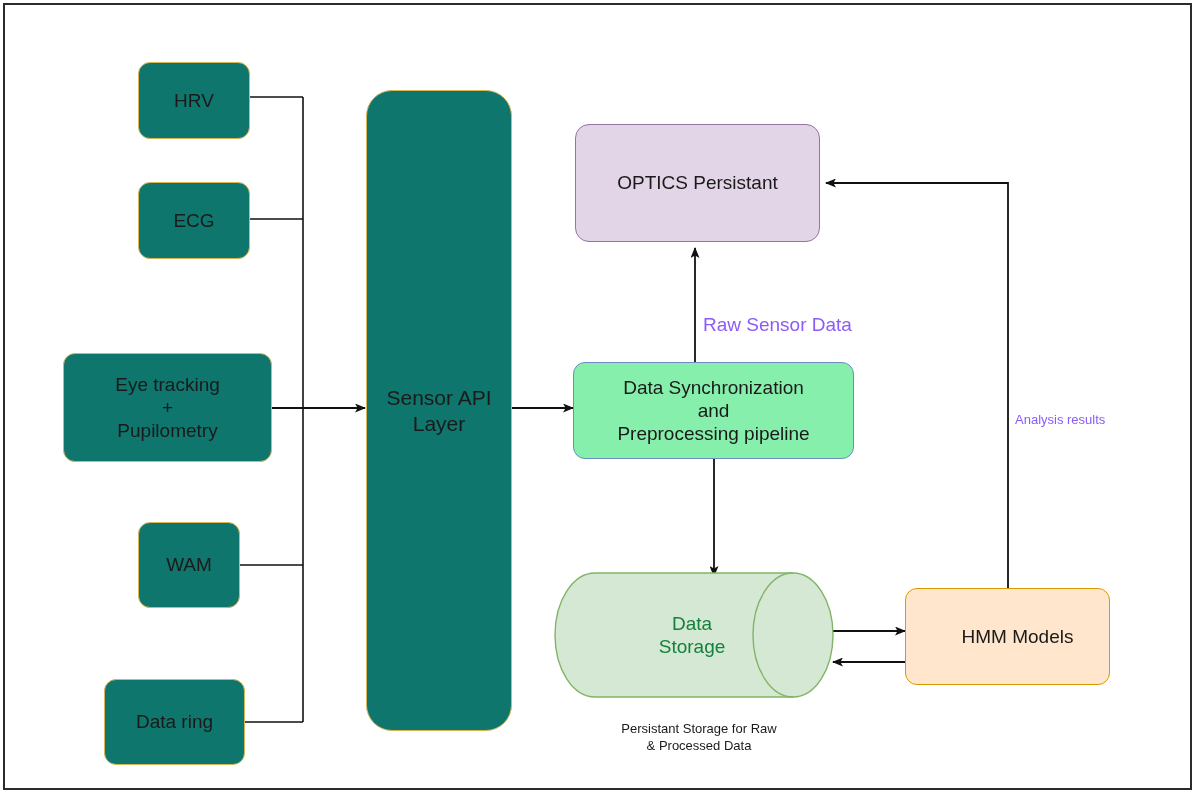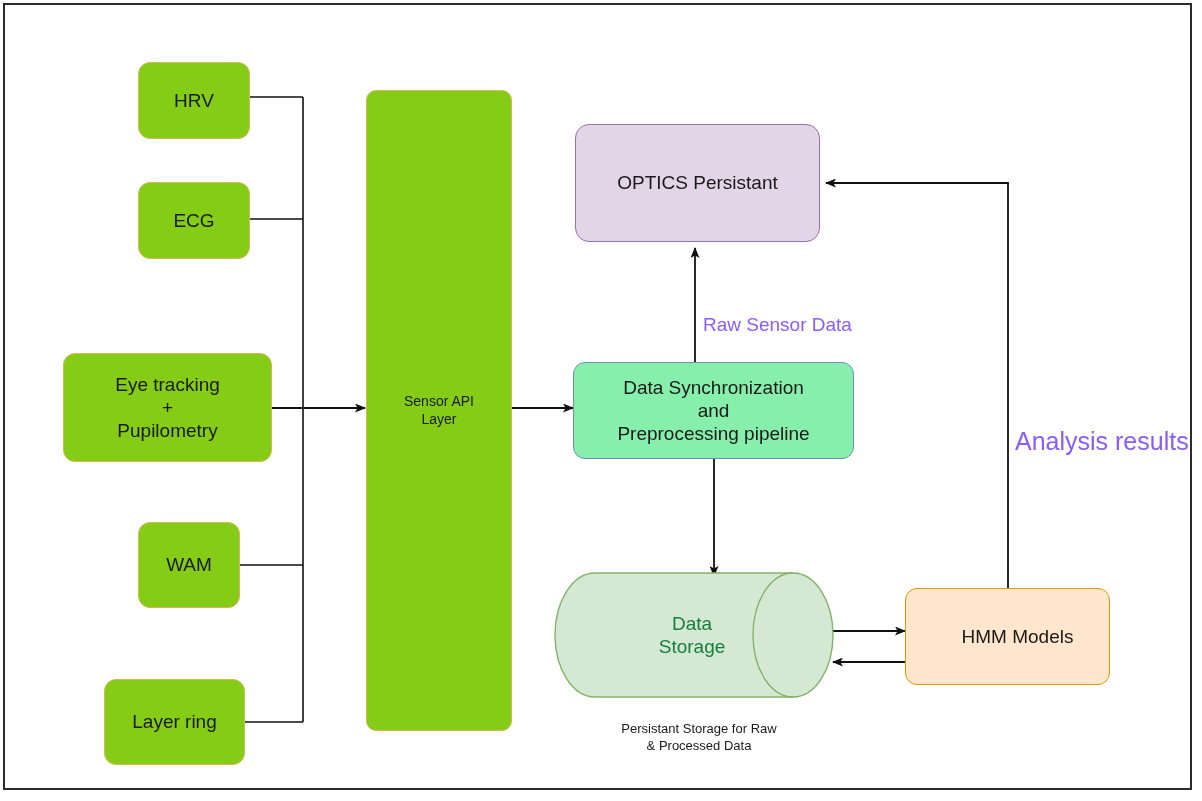--- a/index.html
+++ b/index.html
@@ -43,21 +43,21 @@
     box-sizing: border-box;
     display: flex;
     align-items: center;
     justify-content: center;
     text-align: center;
     color: #1a1a1a;
     line-height: 1.22;
     white-space: pre-line;
   }
   .node-yellow {
-    background: #84cc16;
+    background: #0f766e;
     border: 1px solid #d6b656;
     border-radius: 12px;
   }
   .node-purple {
     background: #e1d5e7;
     border: 1px solid #9673a6;
     border-radius: 14px;
   }
   .node-blue {
     background: #86efac;
@@ -177,24 +177,24 @@
     <span class="node-label">Eye tracking
 +
 Pupilometry</span>
   </div>
 
   <div class="node node-yellow" style="left:138px; top:522px; width:102px; height:86px; font-size:19px;">
     <span class="node-label">WAM</span>
   </div>
 
   <div class="node node-yellow" style="left:104px; top:679px; width:141px; height:86px; font-size:19px;">
-    <span class="node-label">Layer ring</span>
-  </div>
-
-  <div class="node node-yellow" style="left:366px; top:90px; width:146px; height:641px; border-radius:10px; font-size:14px;">
+    <span class="node-label">Data ring</span>
+  </div>
+
+  <div class="node node-yellow" style="left:366px; top:90px; width:146px; height:641px; border-radius:26px; font-size:21px;">
     <span class="node-label">Sensor API
 Layer</span>
   </div>
 
   <div class="node node-purple" style="left:575px; top:124px; width:245px; height:118px; font-size:19px;">
     <span class="node-label">OPTICS Persistant</span>
   </div>
 
   <div class="node node-blue" style="left:573px; top:362px; width:281px; height:97px; font-size:19px;">
     <span class="node-label">Data Synchronization
@@ -210,21 +210,21 @@
   </div>
 
   <div class="node node-orange" style="left:905px; top:588px; width:205px; height:97px; font-size:19px;">
     <span class="node-label">HMM Models</span>
   </div>
 
   <div class="edge-label" style="left:703px; top:291px; width:220px; font-size:19px; text-align:left;">
     <span>Raw Sensor Data</span>
   </div>
 
-  <div class="edge-label" style="left:1015px; top:396px; width:180px; font-size:25px; text-align:left;">
+  <div class="edge-label" style="left:1015px; top:396px; width:180px; font-size:13px; text-align:left;">
     <span>Analysis results</span>
   </div>
 
   <div class="caption" style="left:539px; top:705px; width:320px; font-size:13px;">
     <span>Persistant Storage for Raw
 &amp; Processed Data</span>
   </div>
 
 </div>
 

